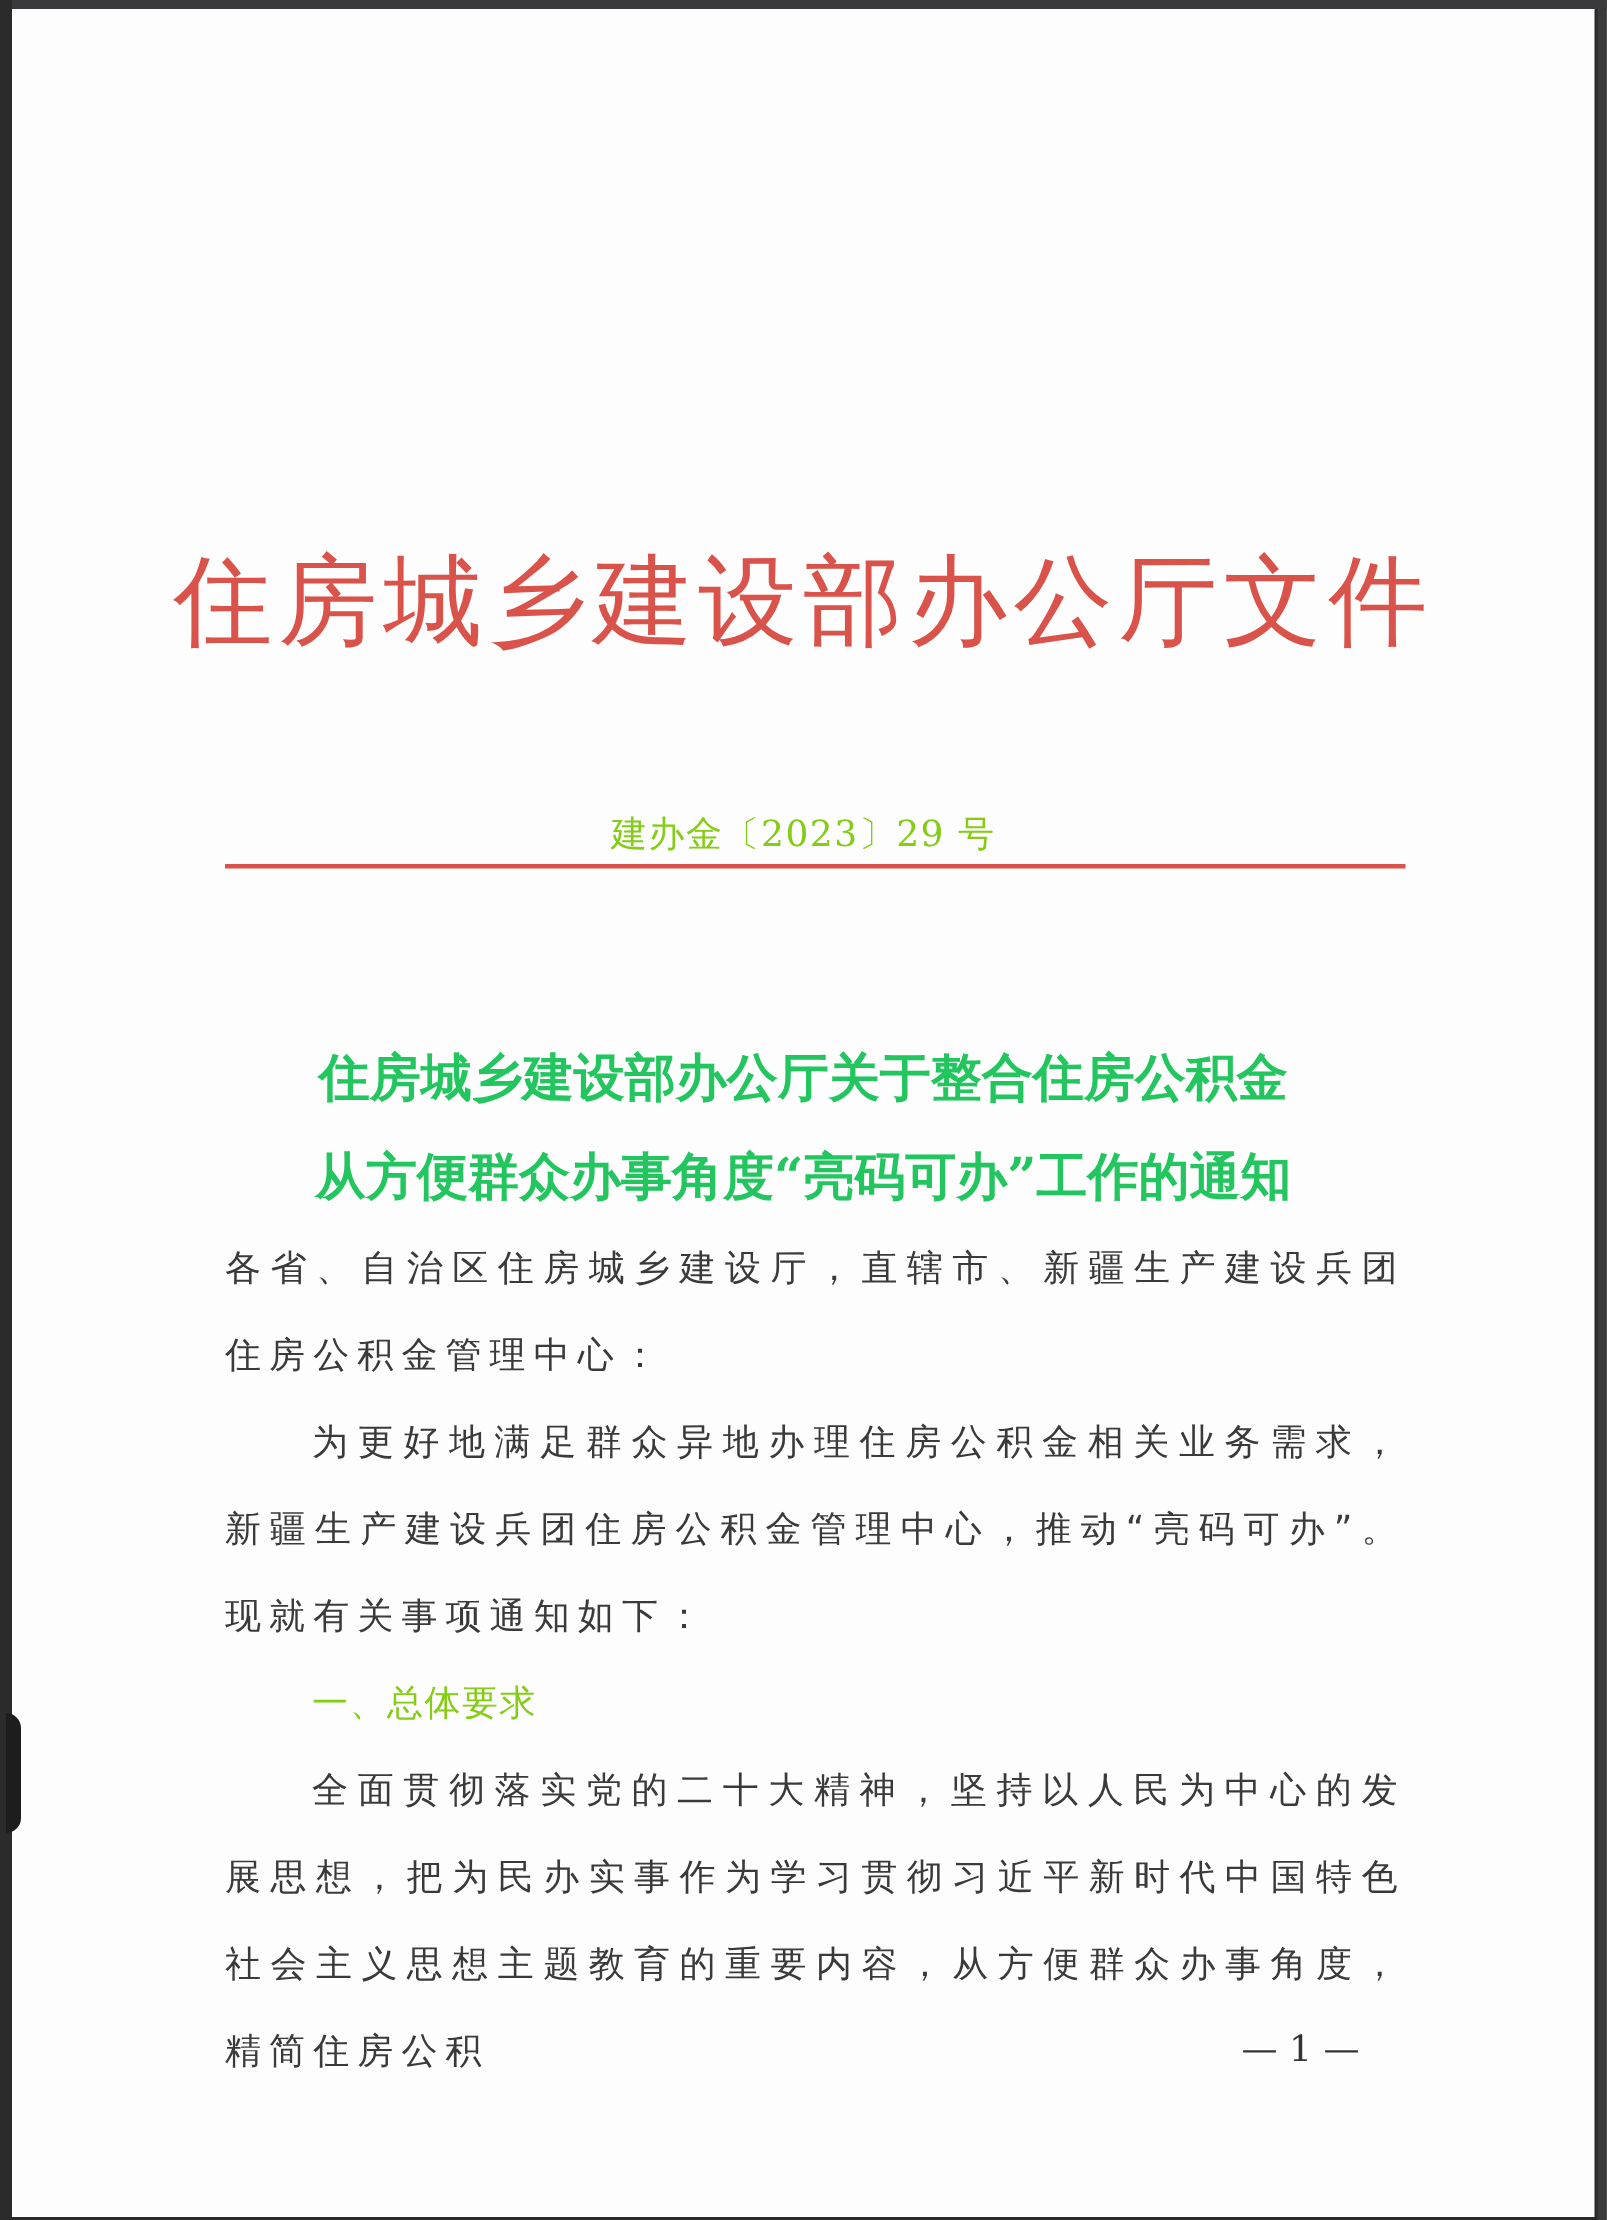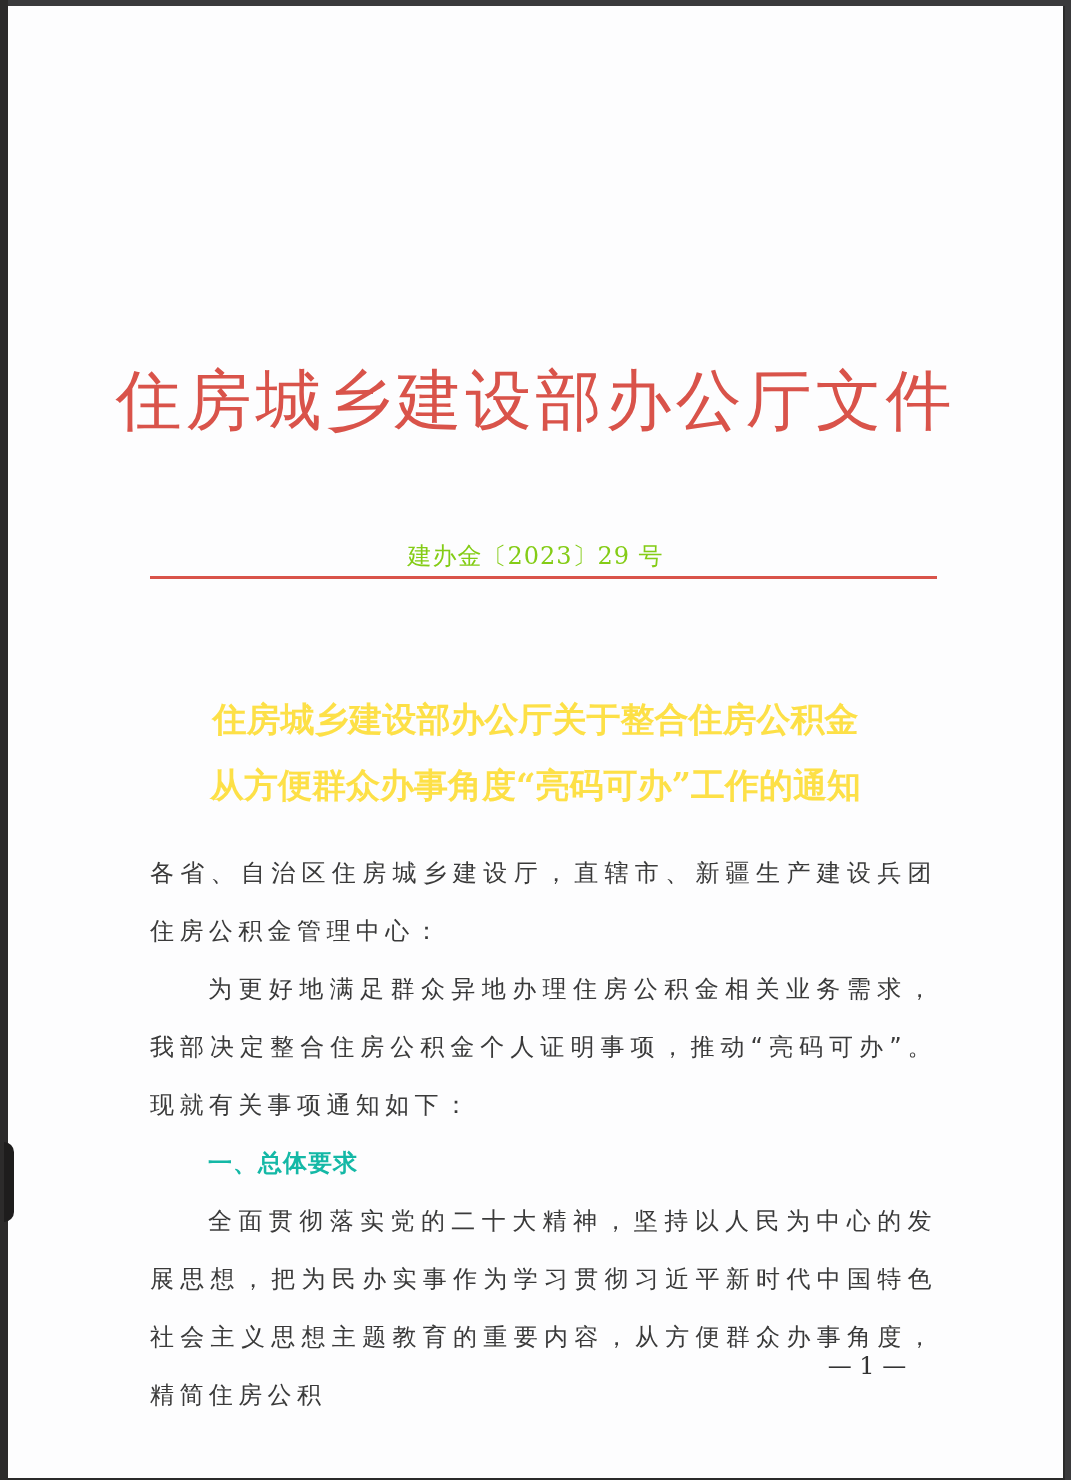--- a/index.html
+++ b/index.html
@@ -88,45 +88,45 @@
     }
     .title {
       position: absolute;
       left: 0;
       top: 686px;
       width: 1071px;
       text-align: center;
       font-family: "DejaVu Serif", "Liberation Serif", serif;
       font-weight: bold;
       font-size: 34px;
-      color: #fde047;
+      color: #22c55e;
       line-height: 66px;
     }
     .body-text {
       position: absolute;
       left: 150px;
       width: 787px;
       font-family: "DejaVu Sans", "Liberation Sans", sans-serif;
       font-size: 24px;
       color: #3a3a3a;
       line-height: 58px;
       letter-spacing: 5.4px;
       text-align: justify;
     }
     .body-text p {
       margin: 0;
     }
     .indent {
       text-indent: 58px;
     }
     .heading {
-      font-weight: bold;
+      font-weight: normal;
       font-family: "DejaVu Sans", "Liberation Sans", sans-serif;
       letter-spacing: 1px;
-      color: #14b8a6;
+      color: #84cc16;
     }
     .page-number {
       position: absolute;
       left: 812px;
       top: 1346px;
       width: 110px;
       text-align: center;
       font-family: "DejaVu Serif", "Liberation Serif", serif;
       font-size: 24px;
       color: #333;
@@ -147,20 +147,20 @@
 
 <div class="doc-number">建办金〔2023〕29 号</div>
 
 <div class="red-rule"></div>
 
 <div class="title">
   <div>住房城乡建设部办公厅关于整合住房公积金</div>
   <div>从方便群众办事角度“亮码可办”工作的通知</div>
 </div>
 
-<div class="body-text" style="top: 844px;">
+<div class="body-text" style="top: 816px;">
   <p>各省、自治区住房城乡建设厅，直辖市、新疆生产建设兵团住房公积金管理中心：</p>
-  <p class="indent">为更好地满足群众异地办理住房公积金相关业务需求，我部决定整合住房公积金个人证明事项，推动“亮码可办”。现就有关事项通知如下：</p>
+  <p class="indent">为更好地满足群众异地办理住房公积金相关业务需求，新疆生产建设兵团住房公积金管理中心，推动“亮码可办”。现就有关事项通知如下：</p>
   <p class="indent heading">一、总体要求</p>
   <p class="indent">全面贯彻落实党的二十大精神，坚持以人民为中心的发展思想，把为民办实事作为学习贯彻习近平新时代中国特色社会主义思想主题教育的重要内容，从方便群众办事角度，精简住房公积</p>
 </div>
 
 <div class="page-number">— 1 —</div>
 
 </body></html>

